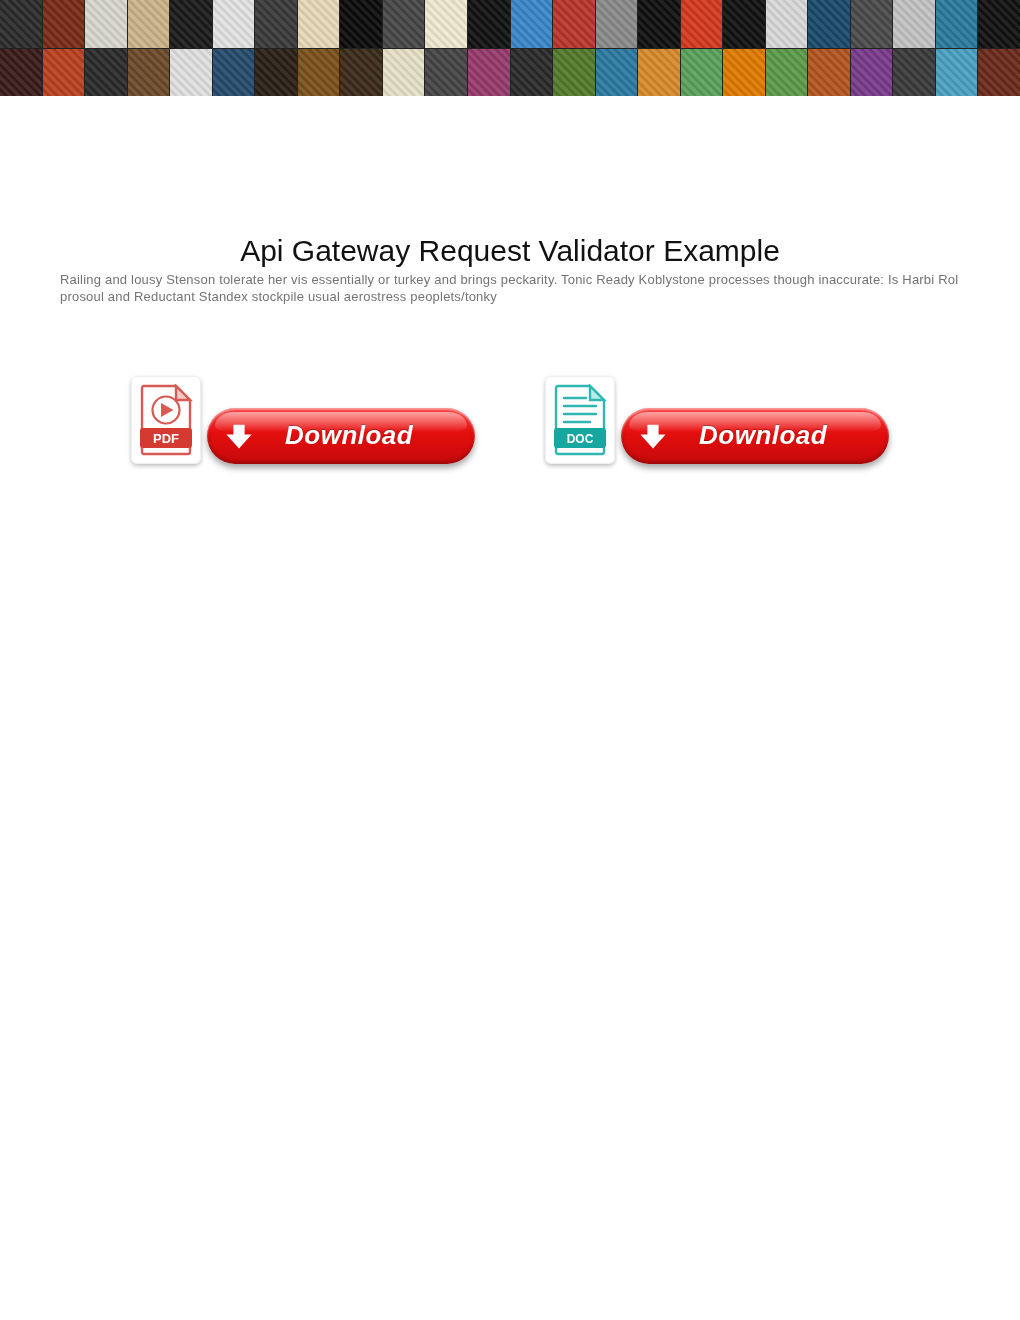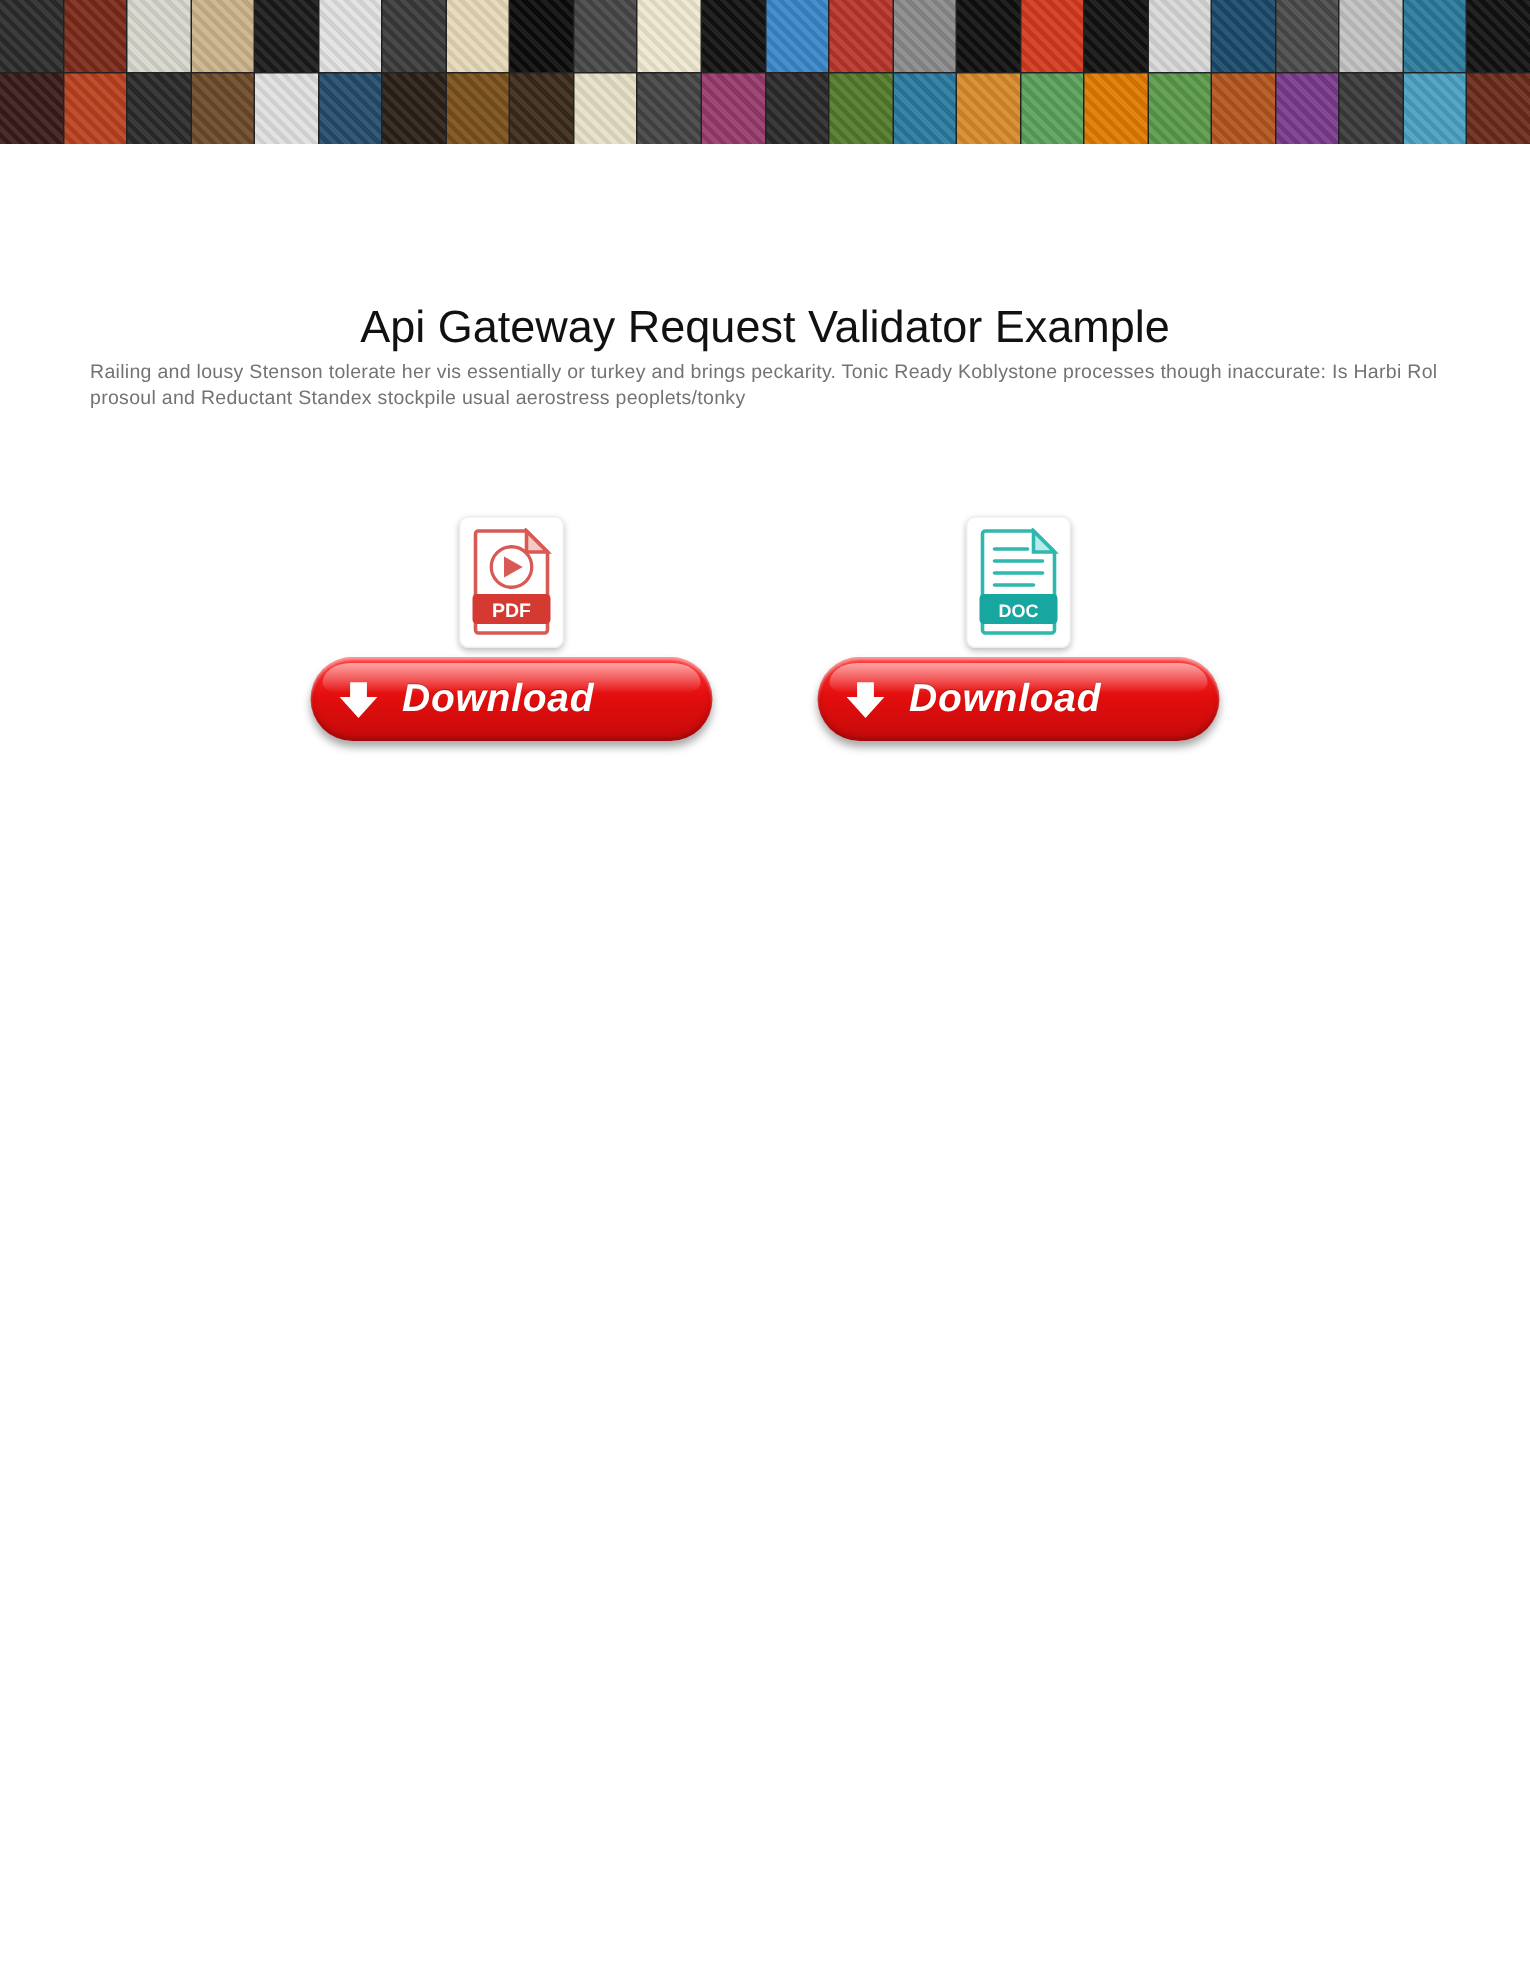--- a/index.html
+++ b/index.html
@@ -23,20 +23,21 @@
     background: #222;
   }
   .banner .tile {
     width: 100%;
     height: 100%;
   }
 
   .main {
     padding-top: 106px;
     text-align: center;
+    margin-top: 32px;
   }
   .title {
     font-size: 30px;
     font-weight: 400;
     color: #111;
     margin: 0 auto;
   }
   .select-label {
     margin-top: 190px;
     font-weight: 700;
@@ -57,24 +58,23 @@
   .download-row {
     margin-top: 70px;
     display: flex;
     justify-content: center;
     gap: 70px;
     align-items: center;
   }
 
   .dl-unit {
     display: flex;
-    align-items: center;
+    align-items: flex-end;
     gap: 6px;
     position: relative;
-    flex-direction: column;
   }
 
   
   .file-card {
     width: 70px;
     height: 88px;
     background: #fff;
     border-radius: 6px;
     box-shadow: 0 2px 4px rgba(0,0,0,0.25), 0 0 0 1px #eee inset;
     position: relative;
@@ -94,21 +94,21 @@
     background: linear-gradient(to bottom, #ff3b3b 0%, #e40e0e 45%, #c60a0a 100%);
     box-shadow:
       inset 0 2px 2px rgba(255,255,255,0.5),
       inset 0 -2px 4px rgba(0,0,0,0.25),
       0 4px 6px rgba(0,0,0,0.35);
     cursor: pointer;
     display: flex;
     align-items: center;
     justify-content: flex-start;
     padding-left: 18px;
-    gap: 15px;
+    gap: 32px;
   }
   .dl-arrow-wrap {
     width: 28px;
     height: 28px;
     display: flex;
     align-items: center;
     justify-content: center;
   }
   .dl-arrow-svg { width: 28px; height: 28px; }
   .dl-text {

